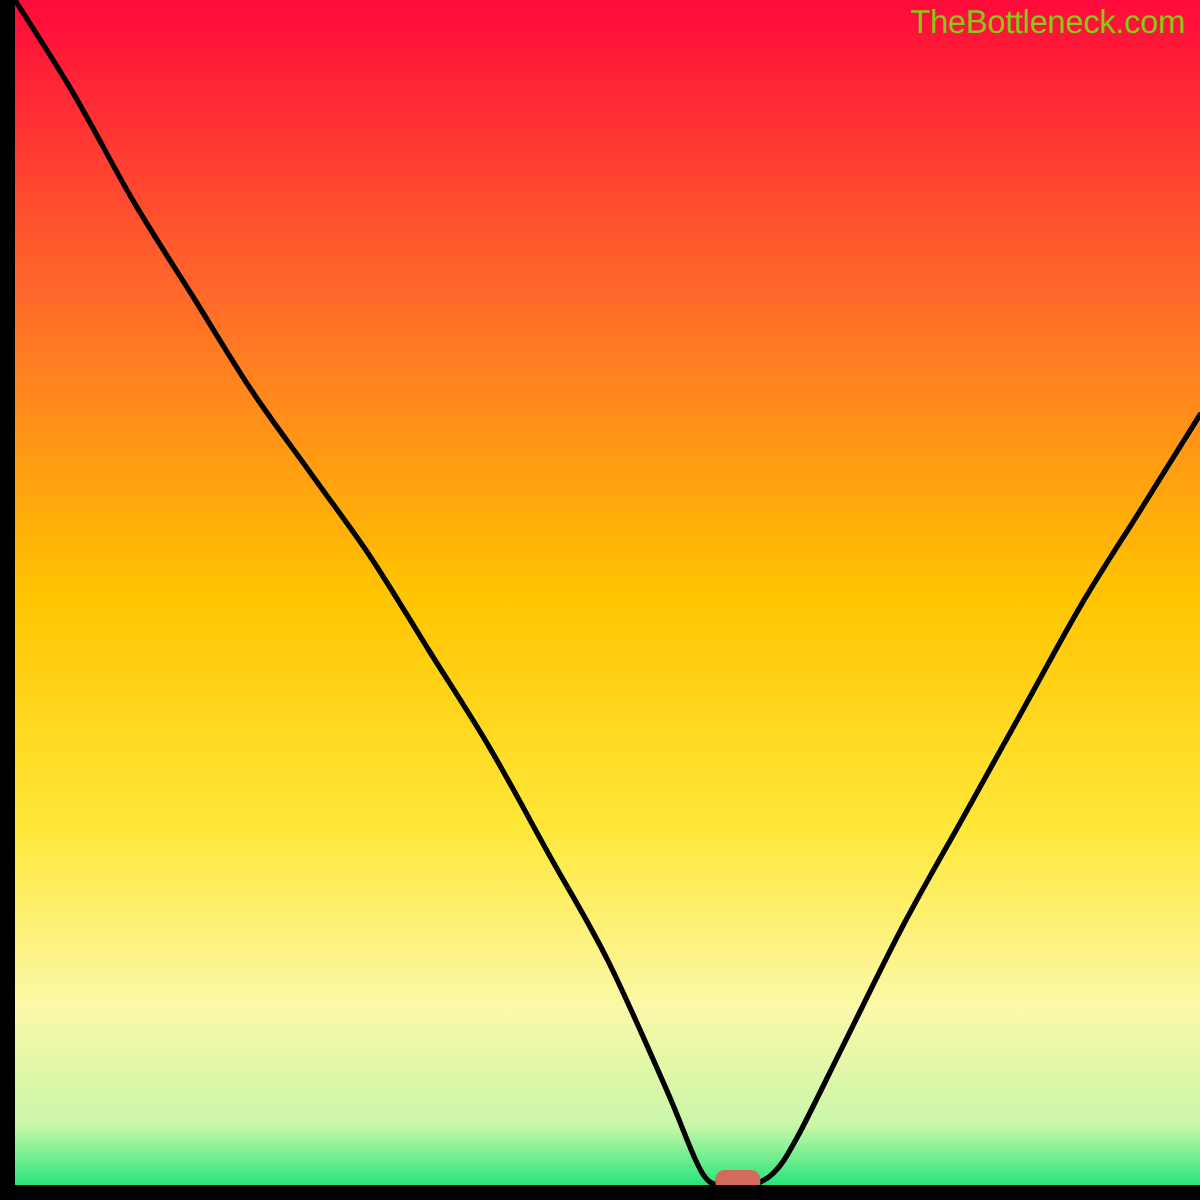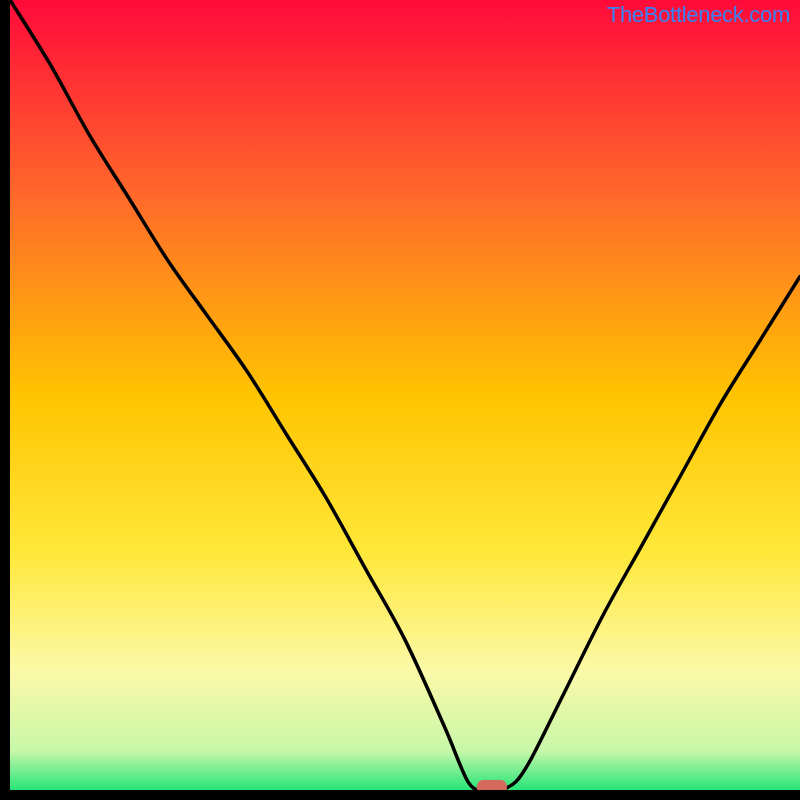--- a/index.html
+++ b/index.html
@@ -8,21 +8,21 @@
     width: 800px;
     height: 800px;
     background: #000;
     font-family: Arial, Helvetica, sans-serif;
     overflow: hidden;
   }
   .attribution {
     position: absolute;
     top: 2px;
     right: 10px;
-    color: #3b82f6;
+    color: #84cc16;
     font-size: 22px;
     font-weight: 500;
     z-index: 10;
     letter-spacing: -0.3px;
   }
   .chart-wrap {
     position: absolute;
     left: 10px;
     top: 0px;
     width: 790px;

